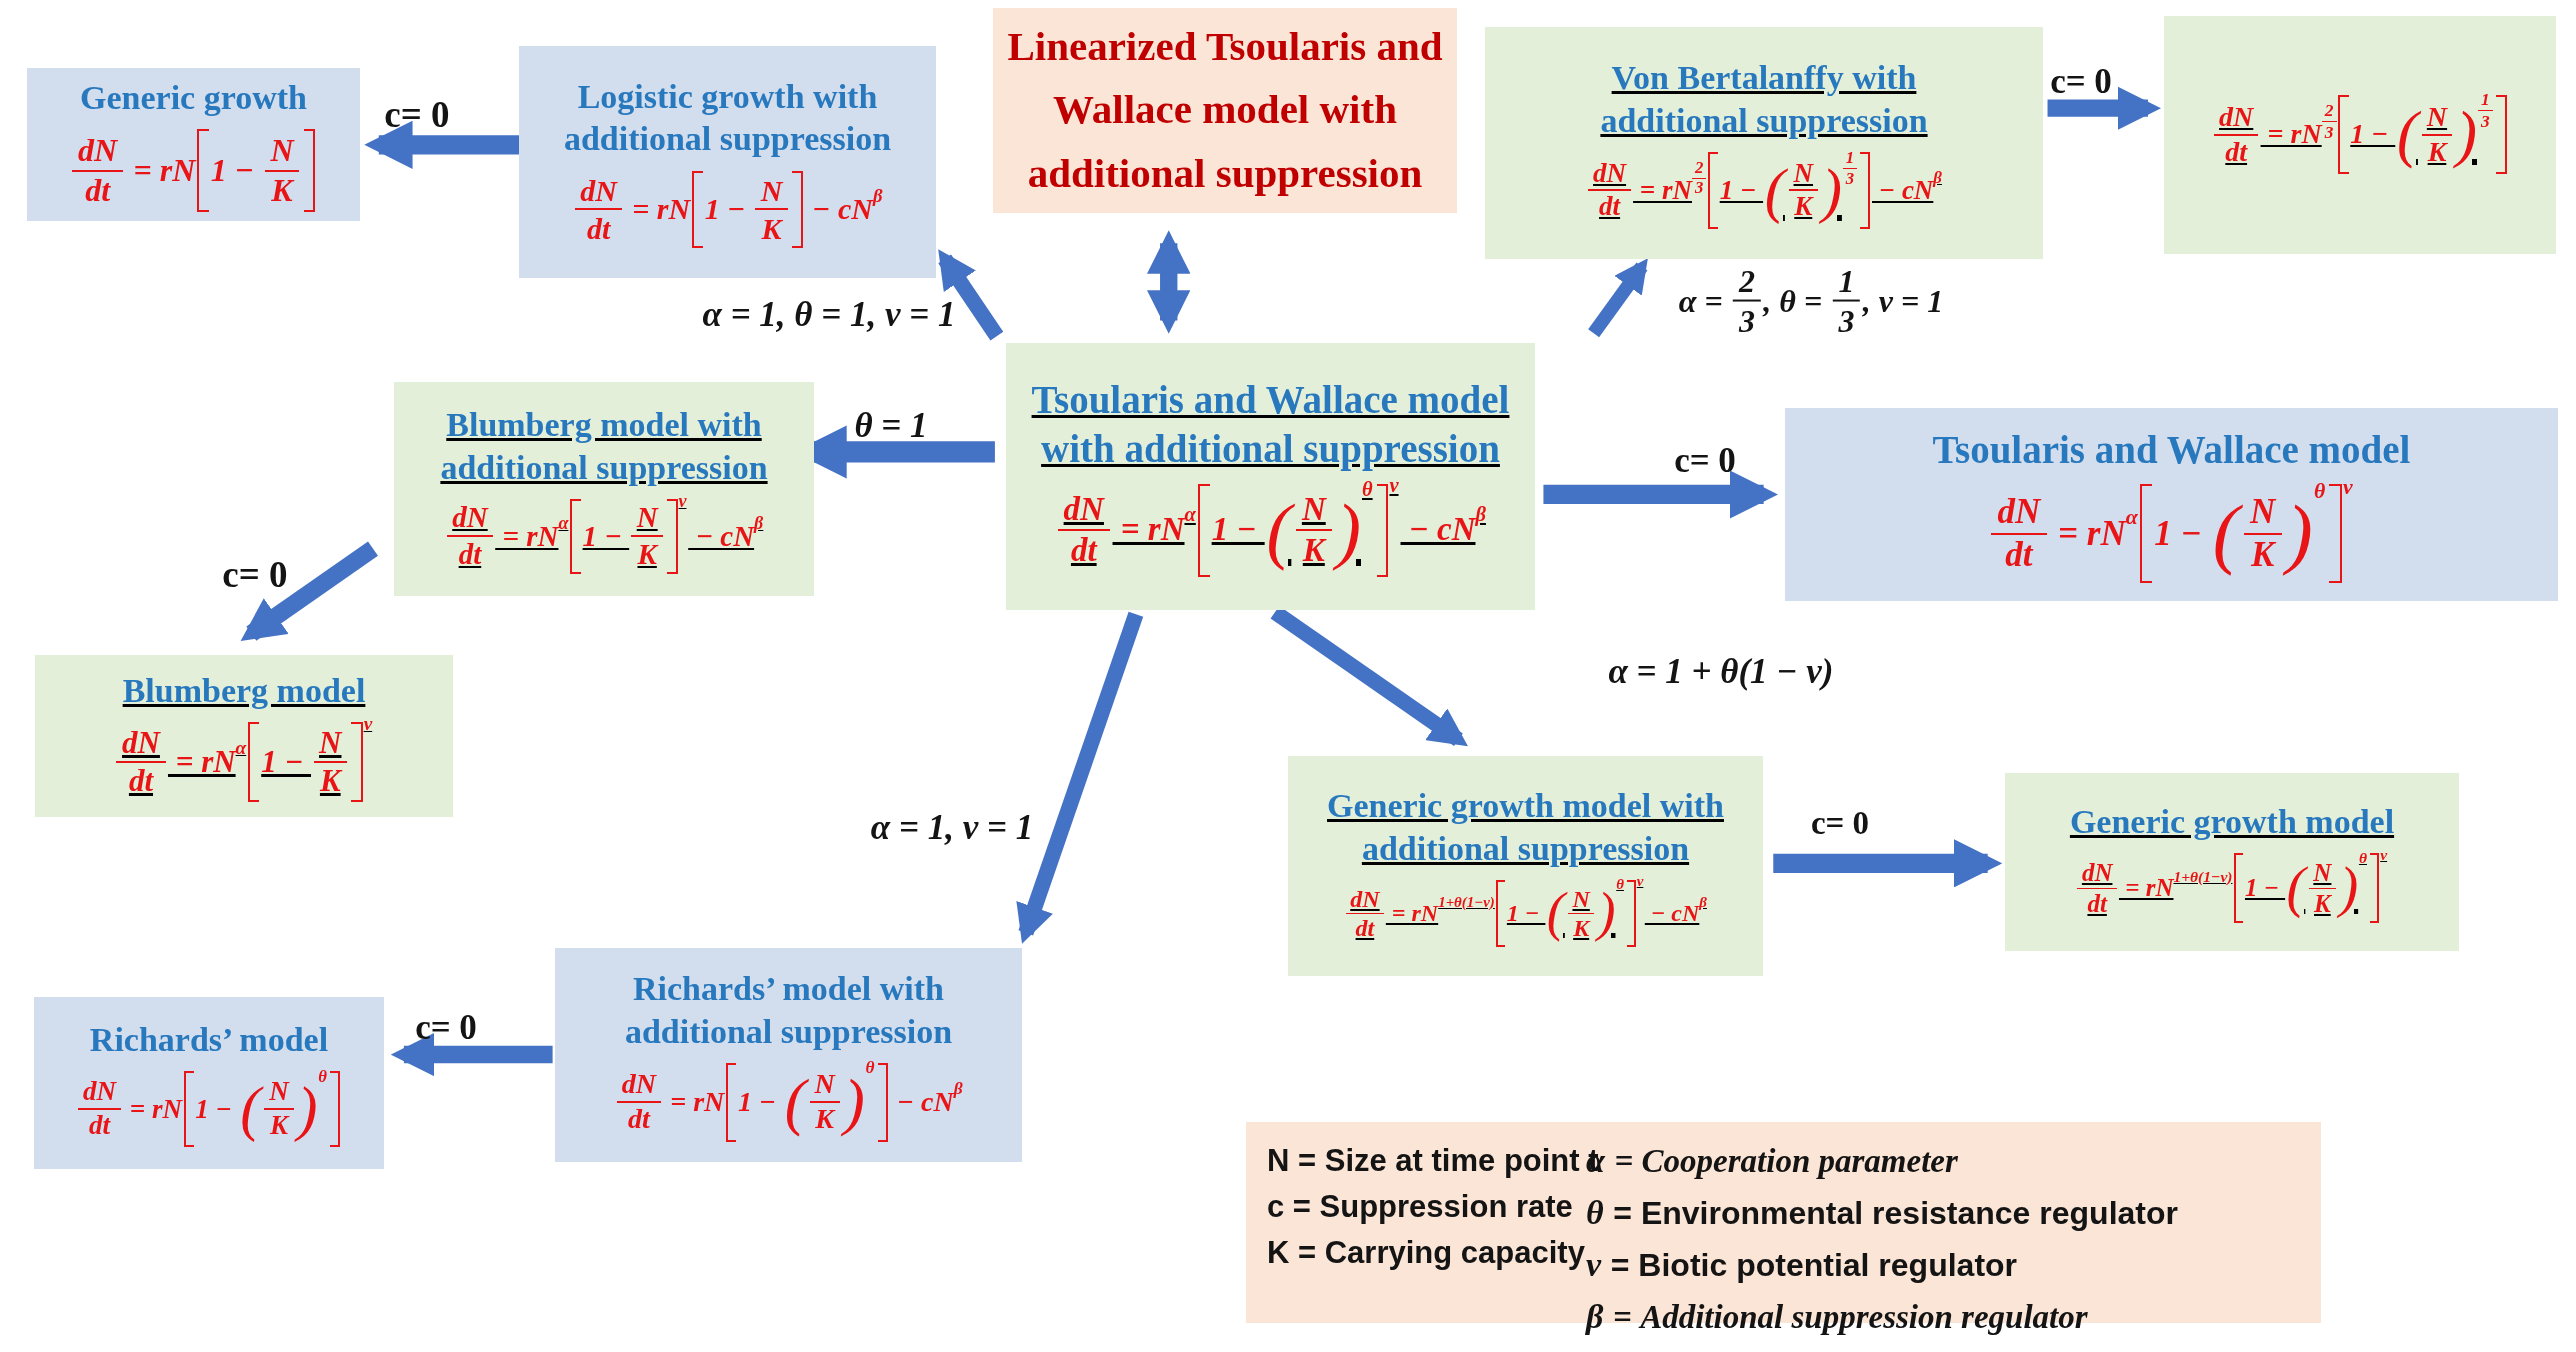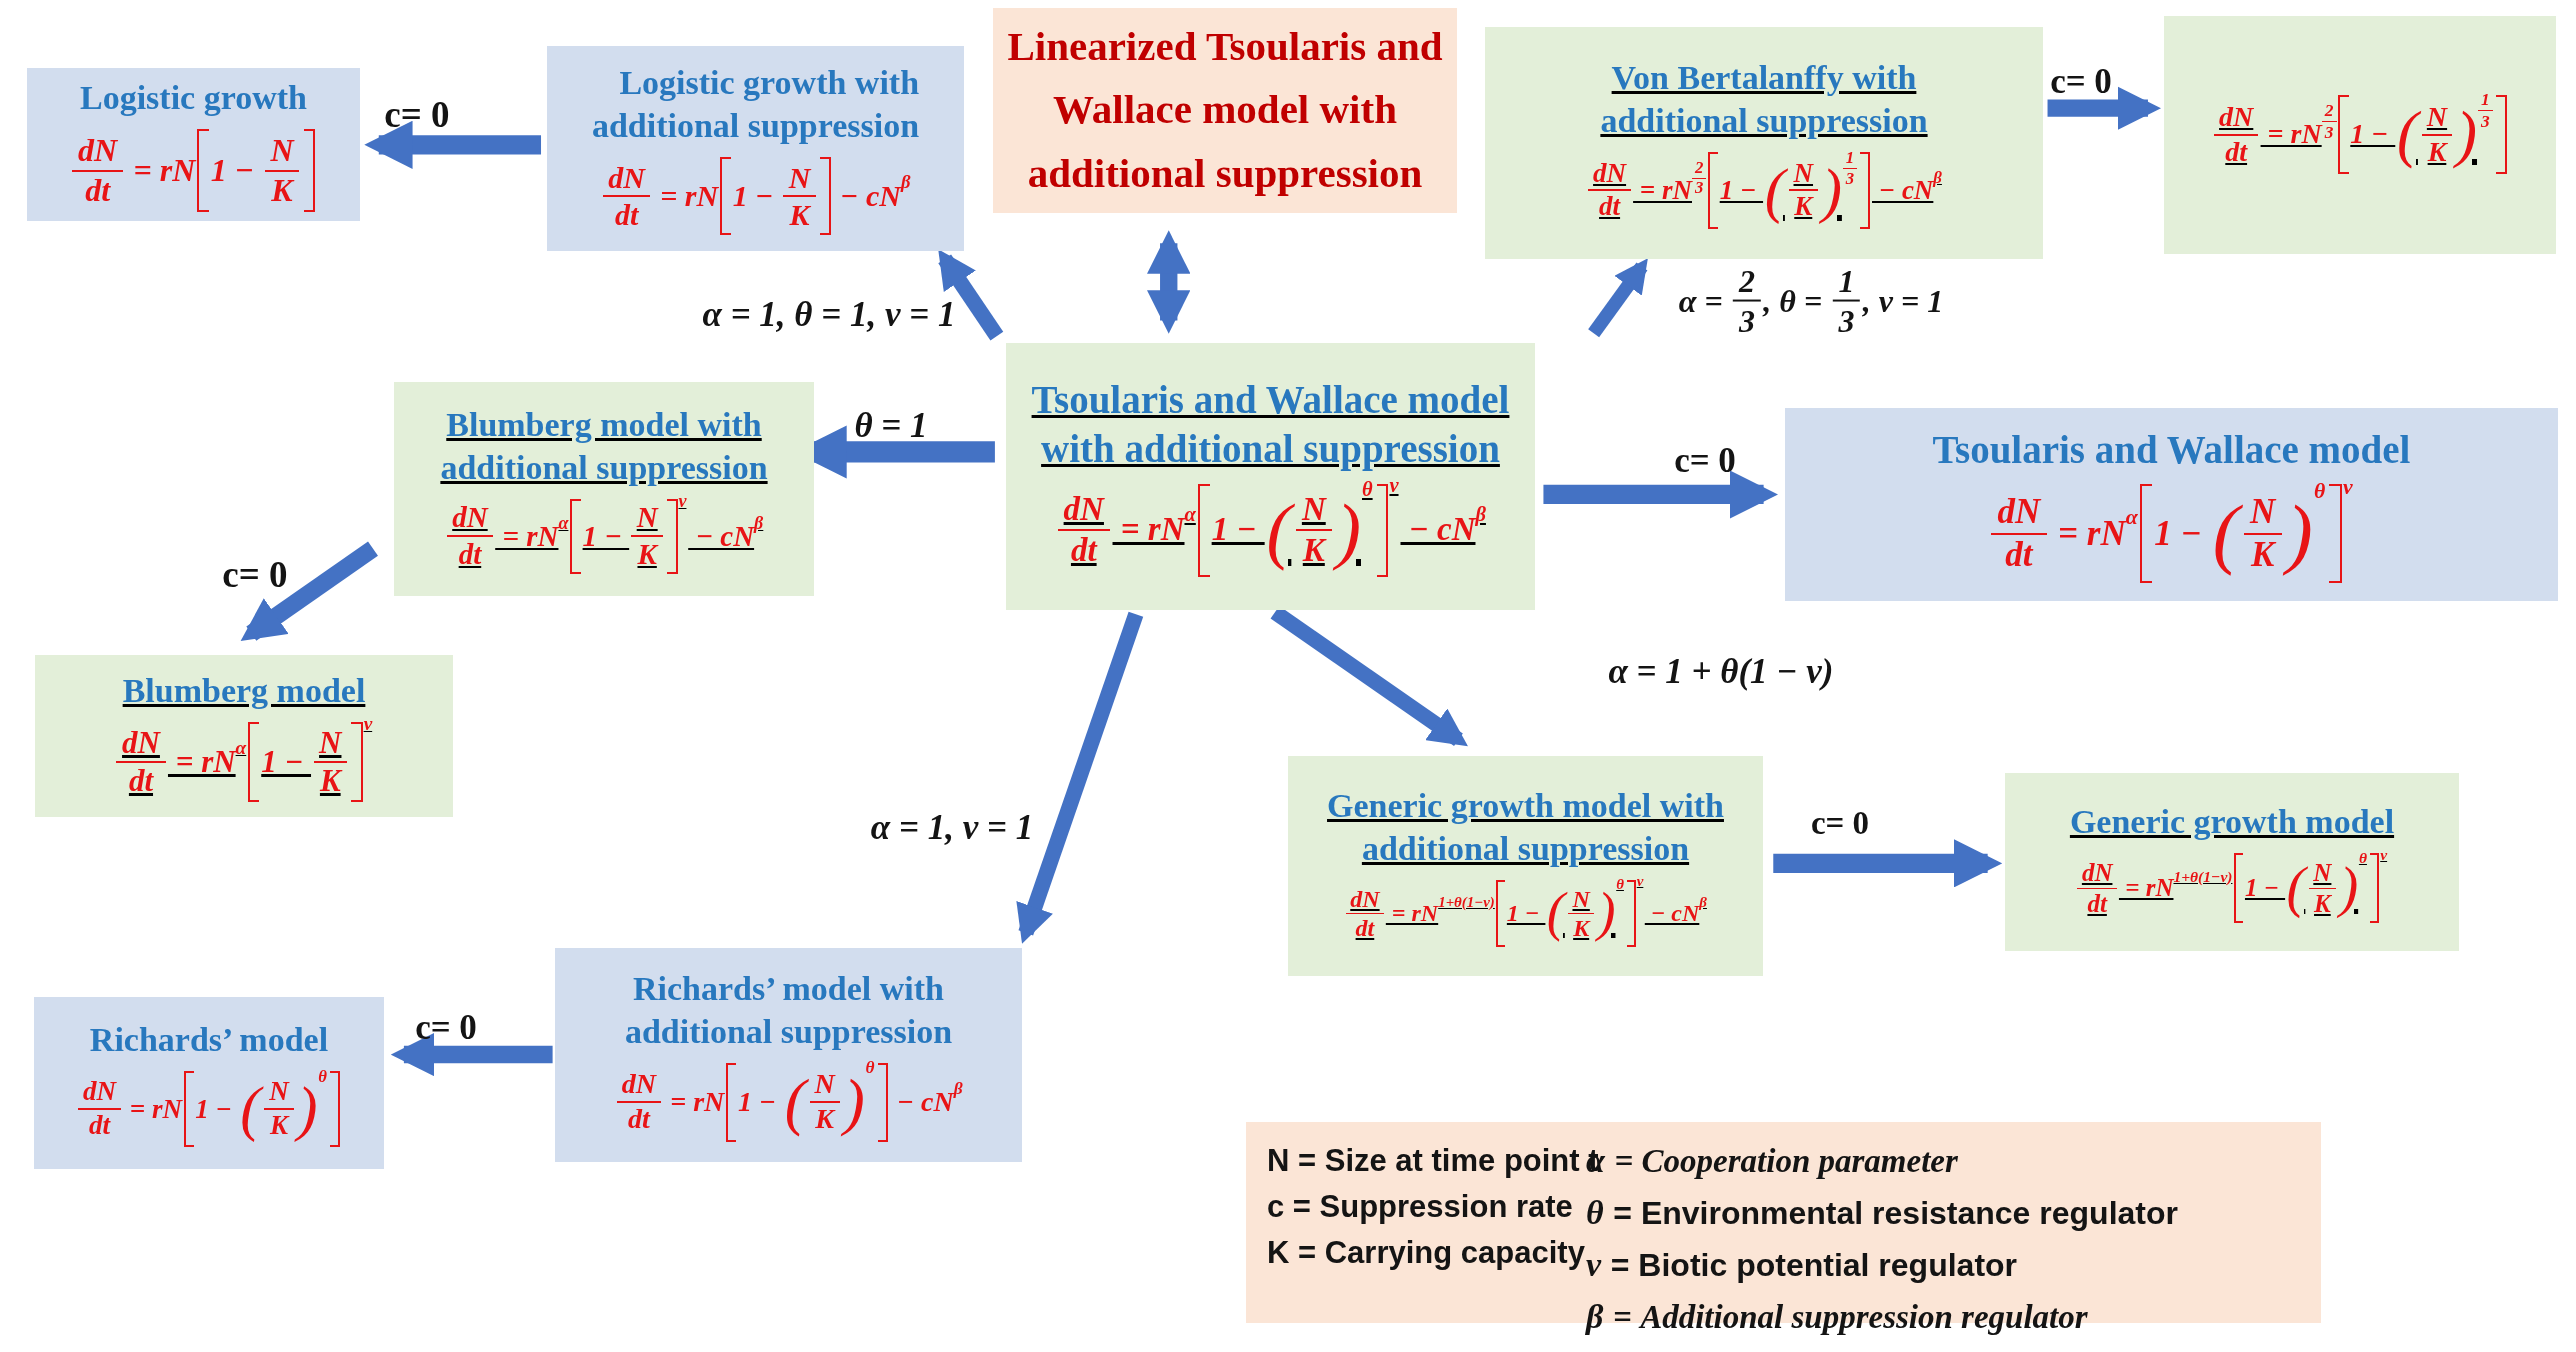--- a/index.html
+++ b/index.html
@@ -55,21 +55,21 @@
   #box-generic-supp .eq { font-size:24px; }
   #box-generic .eq { font-size:25px; }
   #box-richards-supp .eq { font-size:28px; }
   #box-richards .eq { font-size:27px; }
 
   #box-central .box-title { font-size:39px; }
   #box-tw .box-title { font-size:39px; }
 
   
   #box-logistic      { left:27px;   top:68px;   width:333px; height:153px; }
-  #box-logistic-supp { left:547px;  top:46px;   width:417px; height:205px;text-align:right; }
+  #box-logistic-supp { left:519px;  top:46px;   width:417px; height:232px; }
   #box-title         { left:993px; top:7.7px;    width:464px; height:205px; }
   #box-vb-supp       { left:1485px; top:27px;   width:558px; height:232px; }
   #box-vb            { left:2164px; top:15.5px;   width:392px; height:238px; }
   #box-central       { left:1006px; top:343px;  width:529px; height:267px; }
   #box-blumberg-supp { left:374px;  top:382px;  width:420px; height:214px;margin-left:20px; }
   #box-blumberg      { left:35px;   top:655px;  width:418px; height:162px; }
   #box-tw            { left:1785px; top:408px;  width:773px; height:193px; }
   #box-generic-supp  { left:1288px; top:756px;  width:475px; height:220px; }
   #box-generic       { left:2005px; top:773px;  width:454px; height:178px; }
   #box-richards-supp { left:555px;  top:948px;  width:467px; height:214px; }
@@ -134,21 +134,21 @@
     <line x1="572" y1="1092" x2="418" y2="1092" stroke-width="18" style="stroke:var(--arrow)" marker-end="url(#ah)"></line>
   </svg>
 
   <div class="model-box peach" id="box-title">
     <div class="main-title">Linearized Tsoularis and
 Wallace model with
 additional  suppression</div>
   </div>
 
   <div class="model-box blue" id="box-logistic">
-    <div class="box-title">Logistic growth</div>
+    <div class="box-title">Generic growth</div>
     <div class="eq">
         <span class="frac">
           <span class="num">dN</span>
           <span class="den">dt</span>
         </span>
         <span class="txt"> = rN</span>
         <span class="grp sq">
           <span class="fence open"></span>
           <span class="ginner">
             <span class="txt">1 − </span>

